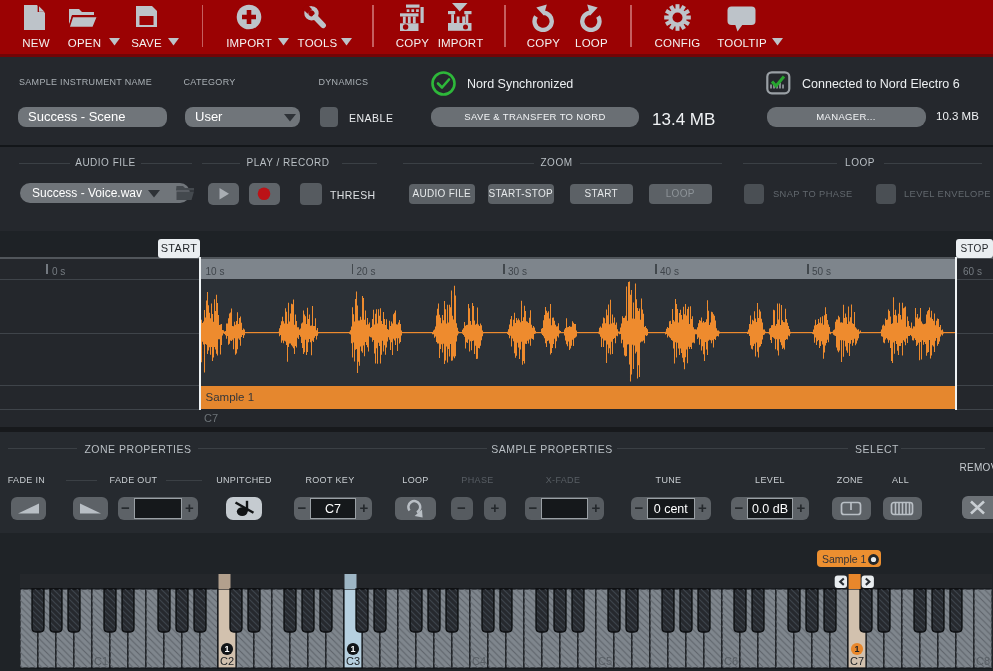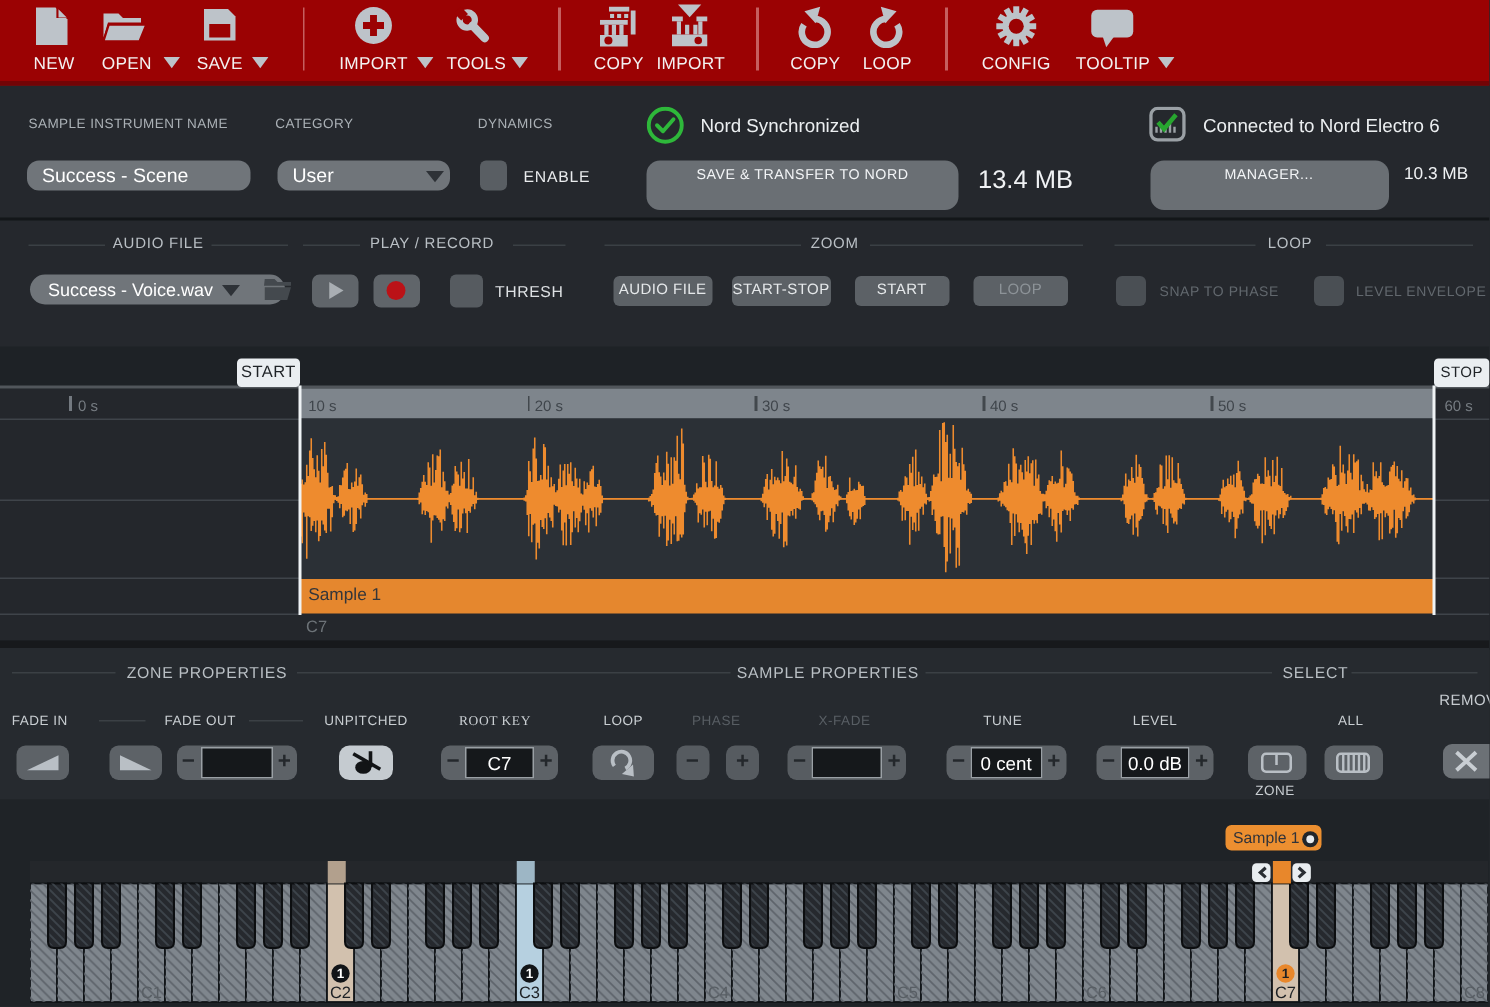--- a/index.html
+++ b/index.html
@@ -1,20 +1,20 @@
 <!DOCTYPE html>
 <html><head><meta charset="utf-8"><style>
 *{margin:0;padding:0;box-sizing:border-box}
 body{width:993px;height:671px;overflow:hidden;position:relative;background:#25282d;font-family:"Liberation Sans",sans-serif;-webkit-font-smoothing:antialiased}
 .lbl{position:absolute;font-size:9px;letter-spacing:.3px;color:#aab0b5;white-space:nowrap}
 .hdr{position:absolute;font-size:10px;letter-spacing:.5px;color:#b9bfc4;white-space:nowrap;transform:translateX(-50%)}
 .hl{position:absolute;height:1px;background:#3b4045}
 .tlab{position:absolute;top:36.5px;font-size:11.5px;color:#f3f1f1;letter-spacing:.2px;transform:translateX(-50%);white-space:nowrap}
 .inp{position:absolute;background:#70757a;border-radius:8px;height:20px;color:#fff;font-size:13px;line-height:20px;padding-left:10px;white-space:nowrap}
-.btn{position:absolute;background:#6a6f74;border-radius:9px;height:33px;color:#f2f4f6;font-size:9.5px;line-height:20px;text-align:center;letter-spacing:.35px;white-space:nowrap}
+.btn{position:absolute;background:#6a6f74;border-radius:9px;height:20px;color:#f2f4f6;font-size:9.5px;line-height:20px;text-align:center;letter-spacing:.35px;white-space:nowrap}
 .zb{position:absolute;background:#5c6166;border-radius:4px;height:20px;color:#e5e8ea;font-size:10px;line-height:20px;text-align:center;letter-spacing:.3px;top:183.5px;white-space:nowrap}
 .plbl{position:absolute;top:475px;font-size:9px;letter-spacing:.35px;color:#c9ced2;white-space:nowrap;transform:translateX(-50%)}
 .pbtn{position:absolute;top:497px;height:23px;background:#5d6267;border-radius:6px}
 .sgn{position:absolute;top:0;width:16px;height:23px;color:#24282c;font-size:15px;font-weight:bold;text-align:center;line-height:22px}
 .sin{position:absolute;top:1px;height:21px;background:#15181b;border:1px solid #9aa0a5;color:#fff;text-align:center}
 </style></head><body>
 <div style="position:absolute;left:0;top:0;width:993px;height:57px;background:#9b0203"></div>
 <div style="position:absolute;left:0;top:54px;width:993px;height:3px;background:#730406"></div>
 <div style="position:absolute;left:201.5px;top:5px;width:1.5px;height:42px;background:rgba(255,225,225,.42)"></div>
 <div style="position:absolute;left:372px;top:5px;width:1.5px;height:42px;background:rgba(255,225,225,.42)"></div>
@@ -230,27 +230,27 @@
 <div class="hdr" style="left:552px;top:442.5px;font-size:10.5px">SAMPLE PROPERTIES</div>
 <div class="hdr" style="left:877px;top:442.5px;font-size:10.5px">SELECT</div>
 <div class="hl" style="left:8px;top:448px;width:69px"></div>
 <div class="hl" style="left:198px;top:448px;width:289px"></div>
 <div class="hl" style="left:617px;top:448px;width:231px"></div>
 <div class="hl" style="left:901px;top:448px;width:84px"></div>
 <div style="position:absolute;left:959.5px;top:461.5px;font-size:10px;letter-spacing:.3px;color:#c6cbd0">REMOVE</div>
 <div class="plbl" style="left:26.5px;">FADE IN</div>
 <div class="plbl" style="left:133.5px;">FADE OUT</div>
 <div class="plbl" style="left:244px;">UNPITCHED</div>
-<div class="plbl" style="left:330px;font-family:Liberation Serif, serif;">ROOT KEY</div>
+<div class="plbl" style="left:330px;">ROOT KEY</div>
 <div class="plbl" style="left:415.5px;">LOOP</div>
 <div class="plbl" style="left:477.5px;color:#585e64">PHASE</div>
 <div class="plbl" style="left:563px;color:#585e64">X-FADE</div>
 <div class="plbl" style="left:668.5px;">TUNE</div>
 <div class="plbl" style="left:770px;">LEVEL</div>
-<div class="plbl" style="left:850px;margin-top:47px;">ZONE</div>
+<div class="plbl" style="left:850px;">ZONE</div>
 <div class="plbl" style="left:900.5px;">ALL</div>
 <div class="hl" style="left:66px;top:479.5px;width:31px"></div>
 <div class="hl" style="left:166px;top:479.5px;width:36px"></div>
 <div class="pbtn" style="left:11px;width:35px"><svg width="35" height="23">
       <path d="M7,16.5 h21 v-10 Z" fill="#b9bfc5"></path>
     </svg></div>
 <div class="pbtn" style="left:73px;width:35px"><svg width="35" height="23">
       <path d="M7,16.5 v-10 l21,10 Z" fill="#b9bfc5"></path>
     </svg></div>
 <div class="pbtn" style="left:117.5px;width:80px;background:#5d6267">

